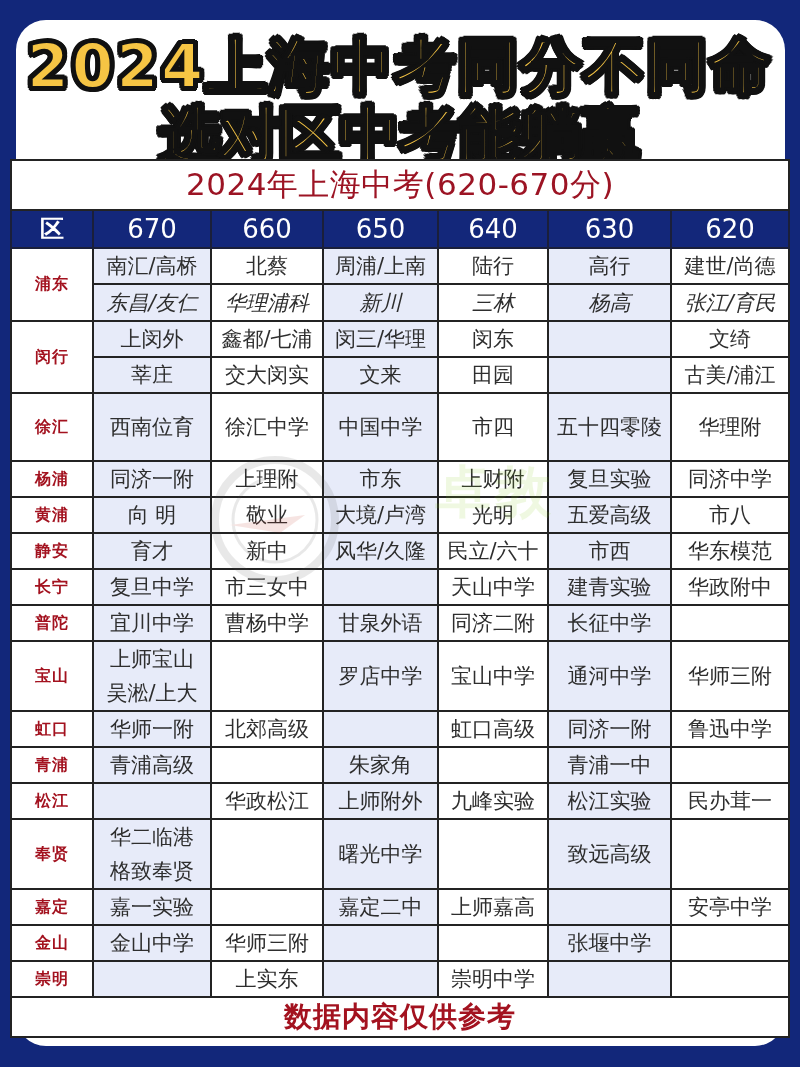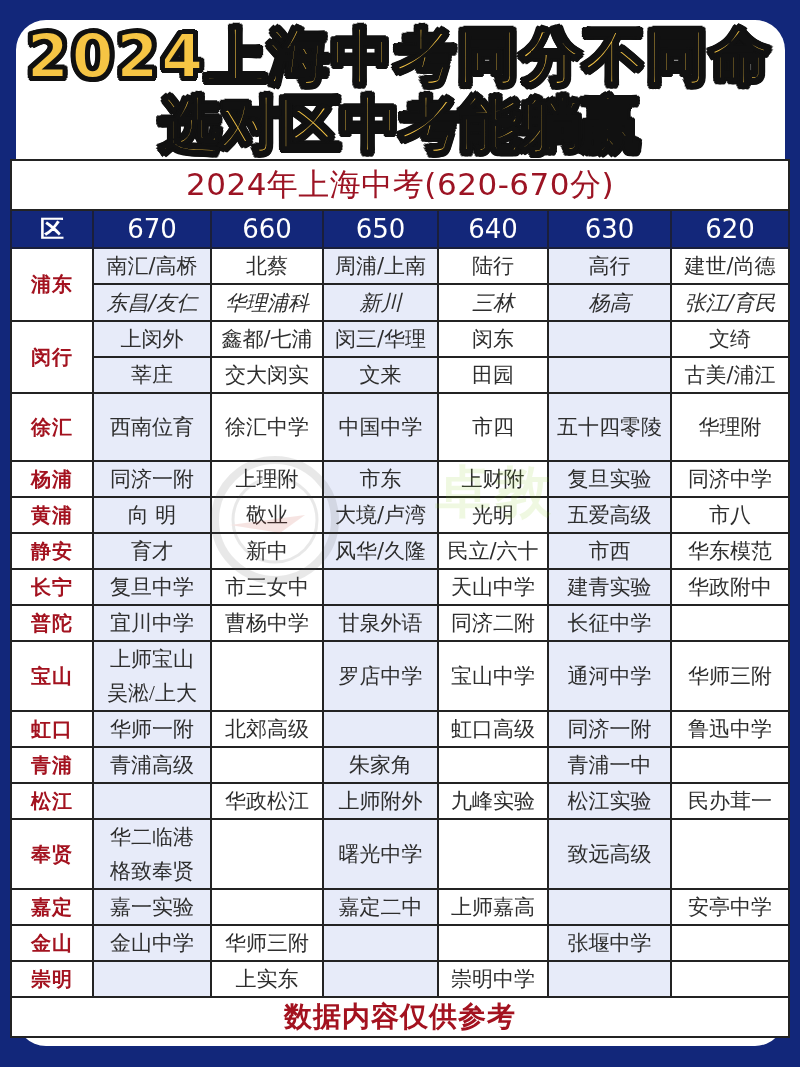--- a/index.html
+++ b/index.html
@@ -14,20 +14,21 @@
   }
   .title-line {
     position: absolute; left: 0; width: 800px; text-align: center;
     font-weight: 900; color: #f6c544; white-space: nowrap;
     -webkit-text-stroke: 2px #111;
     text-shadow:
       3px 0 0 #111, -3px 0 0 #111, 0 3px 0 #111, 0 -3px 0 #111,
       3px 3px 0 #111, -3px -3px 0 #111, 3px -3px 0 #111, -3px 3px 0 #111,
       4px 1px 0 #111, -4px 1px 0 #111, 1px 4px 0 #111, 1px -4px 0 #111,
       2px 4px 0 #111, -2px 4px 0 #111, 4px -2px 0 #111, -4px -2px 0 #111;
+    margin-top: 10px;
   }
   .title-1 { top: 22px; font-size: 60px; line-height: 68px; letter-spacing: 3px; }
   .title-2 { top: 90px; font-size: 60px; line-height: 68px; }
 
   .tbl-wrap { position: absolute; left: 10px; top: 159px; width: 778px; }
   table {
     border-collapse: collapse; table-layout: fixed; width: 778px;
     background: #737373; position: relative; padding-left: 11px;
   }
   td, th {
@@ -38,25 +39,25 @@
     height: 48px; color: #9c1424; font-size: 31px; font-weight: 400;
     letter-spacing: 0.5px; background: #ffffff;
   }
   .hdr th {
     height: 36px; background: #13277a; color: #ffffff;
     font-size: 26px; font-weight: 500; border-color: #1a1f3a;
   }
   .hdr th.hdr-qu { font-weight: 900; font-size: 24px; }
   td.c { font-size: 21px; color: #2e2e2e; line-height: 34px; background: #ffffff; }
   td.sh { background: #e7ebf9; }
-  td.dist { font-size: 20px; font-weight: 900; color: #a3121f; background: #ffffff; letter-spacing: 1px; }
+  td.dist { font-size: 16px; font-weight: 900; color: #a3121f; background: #ffffff; letter-spacing: 1px; }
   tr.r36 { height: 36px; }
   tr.r37 { height: 37px; font-style: italic; }
   tr.r68 { height: 68px; margin-left: 8px; }
-  tr.r71 { height: 61px; font-family: Liberation Serif, serif; }
+  tr.r71 { height: 61px; }
   td.footer-cell {
     height: 38px; color: #a3121f; font-size: 28px; font-weight: 900; letter-spacing: 1px;
     background: #ffffff;
   }
   .watermark {
     position: absolute; left: 210px; top: 455px; width: 130px; height: 130px;
     pointer-events: none; opacity: 0.13;
   }
   .wm-text {
     position: absolute; left: 435px; top: 455px; font-size: 56px; font-weight: 900;

